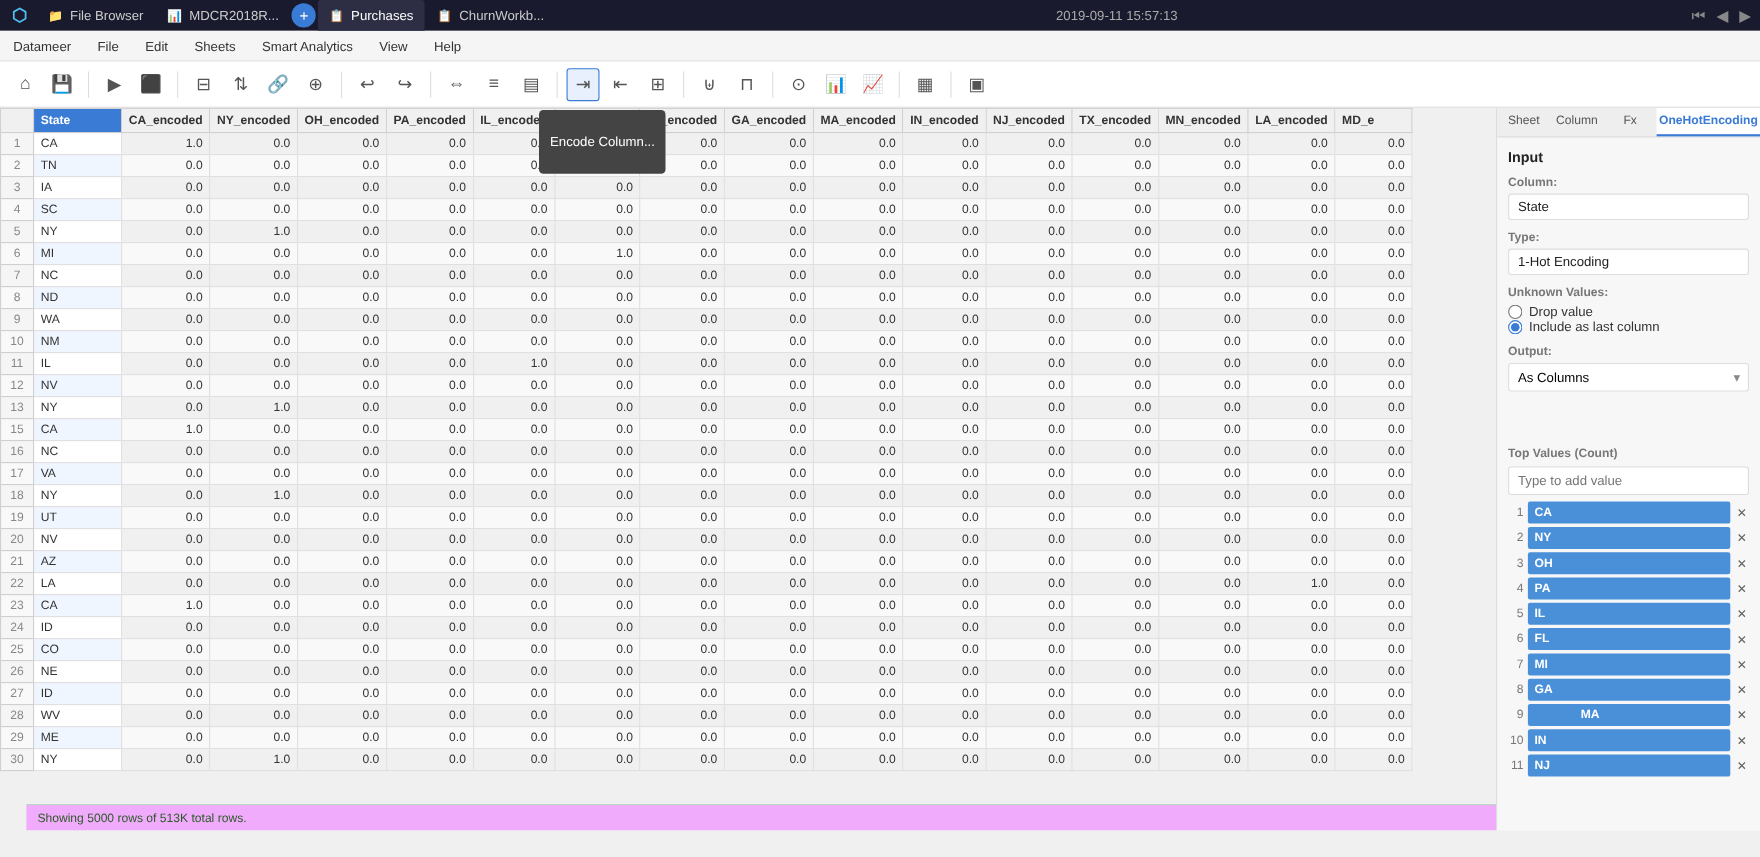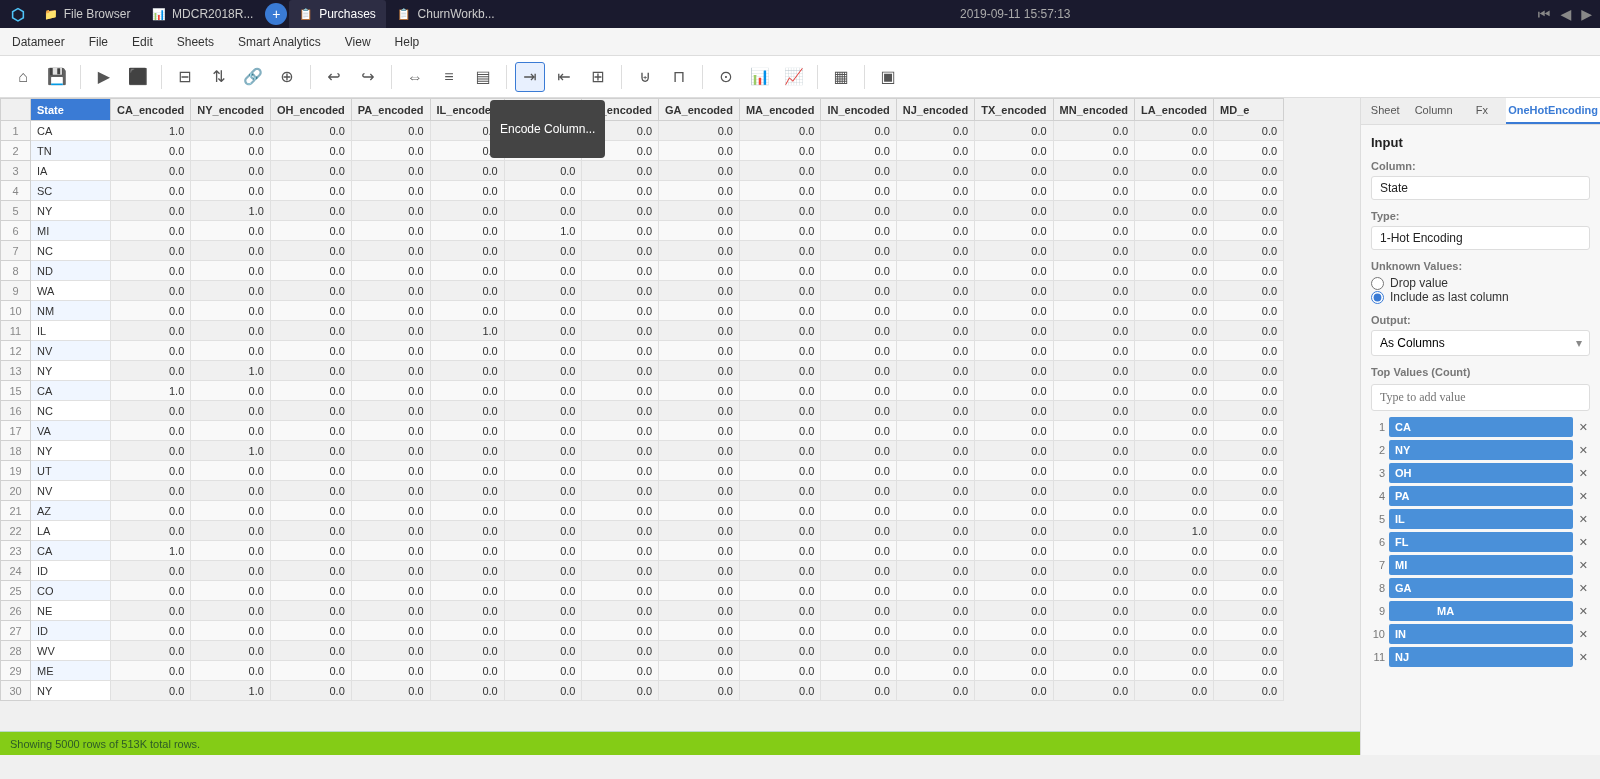--- a/index.html
+++ b/index.html
@@ -36,39 +36,39 @@
     table th.row-num { min-width: 30px; width: 30px; background: #f0f0f0; text-align: center; }
     table th.state-col { background: #3a7bd5; color: #fff; min-width: 80px; }
     table td { border: 1px solid #e0e0e0; padding: 2px 6px; white-space: nowrap; color: #333; height: 20px; }
     table td.row-num { background: #f5f5f5; text-align: center; color: #888; border-color: #d0d0d0; }
     table td.state-val { background: #fff; font-weight: 500; }
     table td.num-val { text-align: right; color: #333; }
     table tr:nth-child(even) td { background: #f9f9f9; }
     table tr:nth-child(even) td.state-val { background: #f0f6ff; }
 
     
-    #status-bar { height: 24px; background: #84cc16; border-top: 1px solid #b8dac4; display: flex; align-items: center; padding: 0 10px; font-size: 11px; color: #2d5a27; }
+    #status-bar { height: 24px; background: #f0abfc; border-top: 1px solid #b8dac4; display: flex; align-items: center; padding: 0 10px; font-size: 11px; color: #2d5a27; margin-left: 24px; }
 
     
     #right-panel { width: 240px; background: #f7f7f7; border-left: 1px solid #ddd; display: flex; flex-direction: column; overflow-y: auto; }
     .panel-tabs { display: flex; border-bottom: 1px solid #ddd; background: #eee; }
     .panel-tab { flex: 1; text-align: center; padding: 6px 2px; font-size: 11px; color: #555; cursor: pointer; border-bottom: 2px solid transparent; }
     .panel-tab.active { color: #3a7bd5; border-bottom: 2px solid #3a7bd5; background: #fff; font-weight: 600; }
     .panel-section { padding: 10px; }
     .panel-label { font-size: 11px; color: #777; margin-bottom: 4px; margin-top: 10px; font-weight: 600; }
     .panel-value { font-size: 12px; color: #222; padding: 4px 8px; background: #fff; border: 1px solid #ddd; border-radius: 3px; margin-bottom: 6px; }
     .radio-group { display: flex; flex-direction: column; gap: 0; margin-bottom: 6px; }
     .radio-item { display: flex; align-items: center; gap: 6px; font-size: 12px; color: #333; }
     .radio-item input[type=radio] { accent-color: #3a7bd5; }
     .dropdown-select { width: 100%; border: 1px solid #ddd; border-radius: 3px; padding: 5px 8px; font-size: 12px; background: #fff; appearance: none; cursor: pointer; }
     .dropdown-wrapper { position: relative; }
     .dropdown-wrapper::after { content: '▾'; position: absolute; right: 8px; top: 50%; transform: translateY(-50%); color: #888; pointer-events: none; }
-    .top-values-section { padding: 0 10px 10px; }
+    .top-values-section { padding: 0 10px 10px; margin-top: 40px; }
     .tv-label { font-size: 11px; color: #777; font-weight: 600; margin-bottom: 6px; }
-    .tv-input { width: 100%; border: 1px solid #ddd; border-radius: 3px; padding: 5px 8px; font-size: 12px; background: #fff; color: #aaa; margin-bottom: 6px; font-family: Liberation Serif, serif; }
+    .tv-input { width: 100%; border: 1px solid #ddd; border-radius: 3px; padding: 5px 8px; font-size: 12px; background: #fff; color: #aaa; margin-bottom: 6px; }
     .tv-item { display: flex; align-items: center; margin-bottom: 3px; gap: 4px; }
     .tv-num { font-size: 11px; color: #777; width: 14px; text-align: right; flex-shrink: 0; }
     .tv-bar-wrap { flex: 1; height: 20px; background: #4a90d9; border-radius: 2px; display: flex; align-items: center; padding: 0 6px; position: relative; }
     .tv-bar-label { font-size: 11px; color: #fff; font-weight: 600; z-index: 1; position: relative; }
     .tv-close { font-size: 11px; color: #666; cursor: pointer; flex-shrink: 0; padding: 0 2px; }
     .section-title { font-size: 13px; font-weight: 700; color: #222; margin-bottom: 8px; }
 
     .nav-arrows { display: flex; gap: 2px; margin-left: auto; }
     .nav-arrow { background: none; border: none; color: #888; font-size: 14px; cursor: pointer; padding: 2px 4px; }
   </style>

